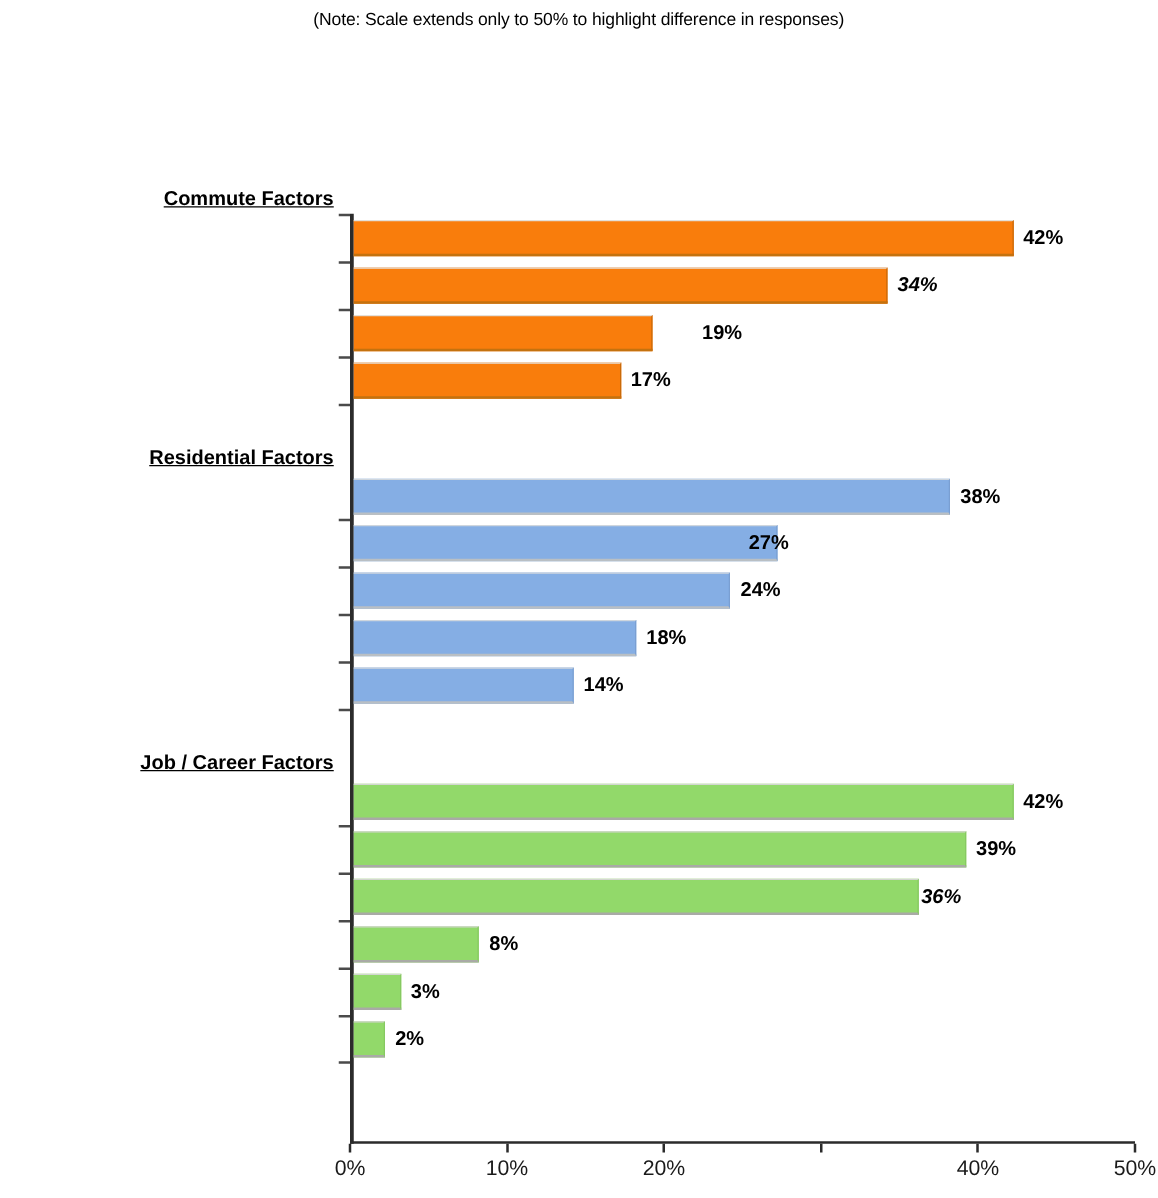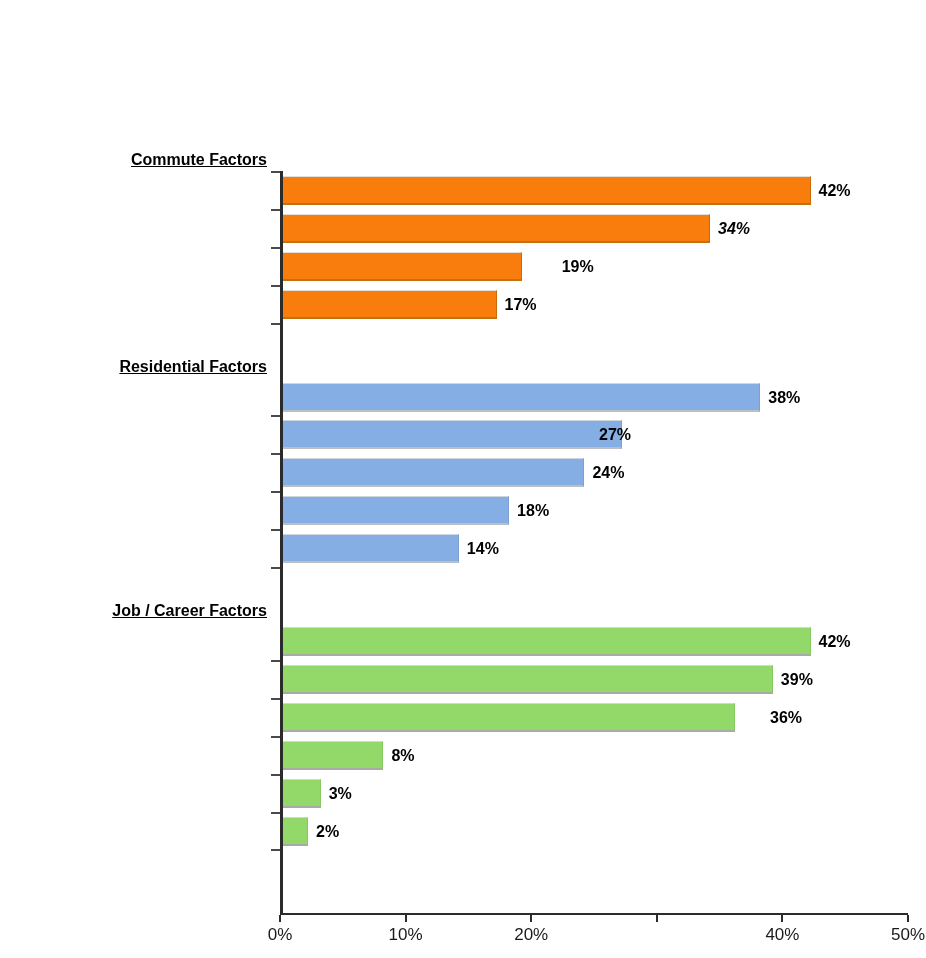--- a/index.html
+++ b/index.html
@@ -147,20 +147,21 @@
     text-decoration: underline;
     color: #000000;
     white-space: nowrap;
     line-height: 22px;
   }
 </style>
 </head>
 <body>
 
 <div class="titles">
+  <div class="title-note">(Note:  Scale extends only to 50% to highlight difference in responses)</div>
 </div>
 
 <div class="plot" id="plot">
   <div class="value-axis-line"></div>
   <div class="x-axis-line"></div>
 <div class="x-tick" style="left: 279px;"></div>
     <div class="x-tick-label" style="left: 280px;">0%</div>
     <div class="x-tick" style="left: 404.6px;"></div>
     <div class="x-tick-label" style="left: 405.6px;">10%</div>
     <div class="x-tick" style="left: 530.2px;"></div>
@@ -224,21 +225,21 @@
       <div class="bar-value" style="left: 818.52px;">42%</div>
     </div>
     <div class="cat-tick" style="top: 659.91px;"></div>
     <div class="row" style="top: 663.91px;">
       <div class="bar green" style="width: 489.84px;"></div>
       <div class="bar-value" style="left: 780.84px;">39%</div>
     </div>
     <div class="cat-tick" style="top: 697.81px;"></div>
     <div class="row" style="top: 701.81px;">
       <div class="bar green" style="width: 452.16px;"></div>
-      <div class="bar-value" style="left: 770px;">36%</div>
+      <div class="bar-value" style="left: 737px; font-style: italic;">36%</div>
     </div>
     <div class="cat-tick" style="top: 735.71px;"></div>
     <div class="row" style="top: 739.71px;">
       <div class="bar green" style="width: 100.48px;"></div>
       <div class="bar-value" style="left: 391.48px;">8%</div>
     </div>
     <div class="cat-tick" style="top: 773.61px;"></div>
     <div class="row" style="top: 777.61px;">
       <div class="bar green" style="width: 37.68px;"></div>
       <div class="bar-value" style="left: 328.68px;">3%</div>

